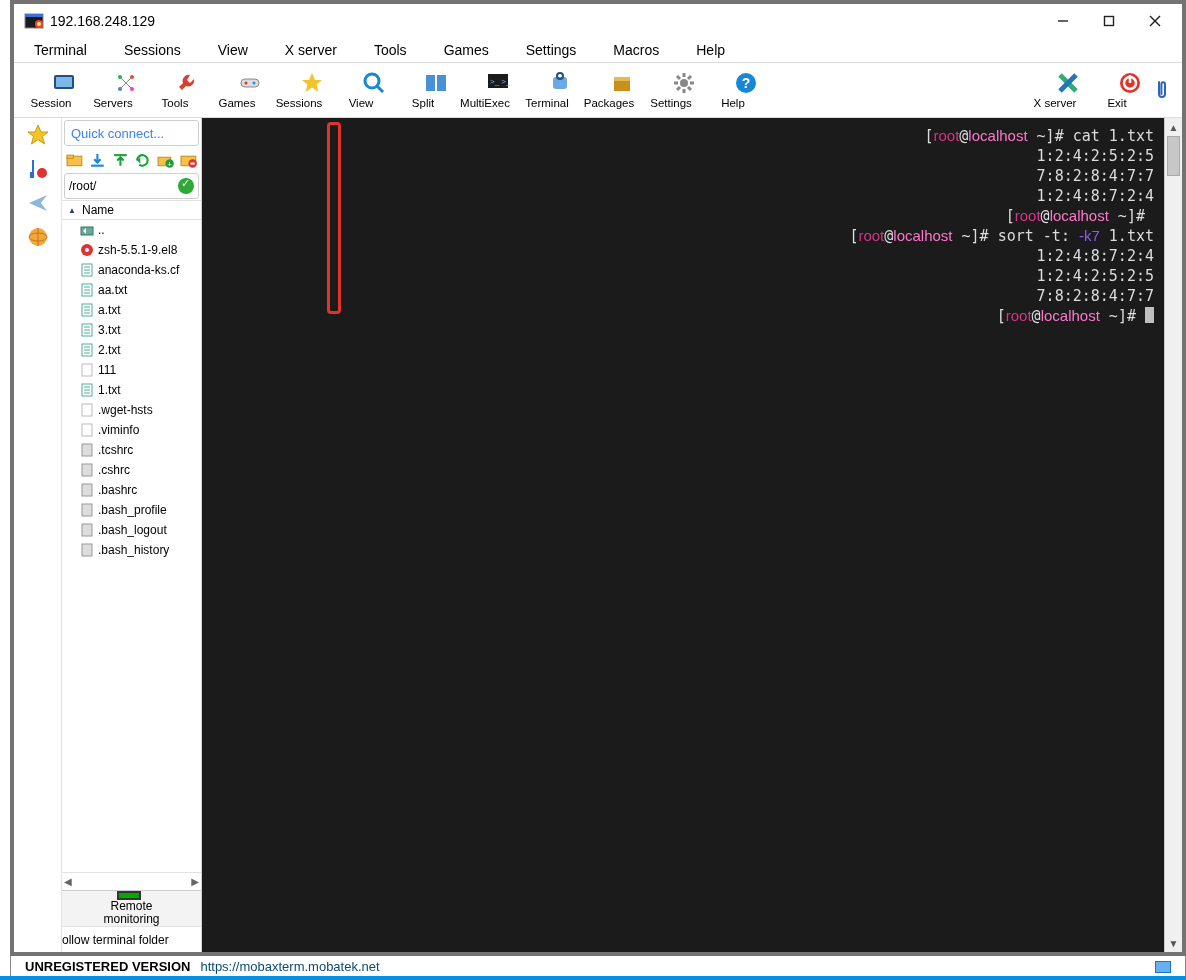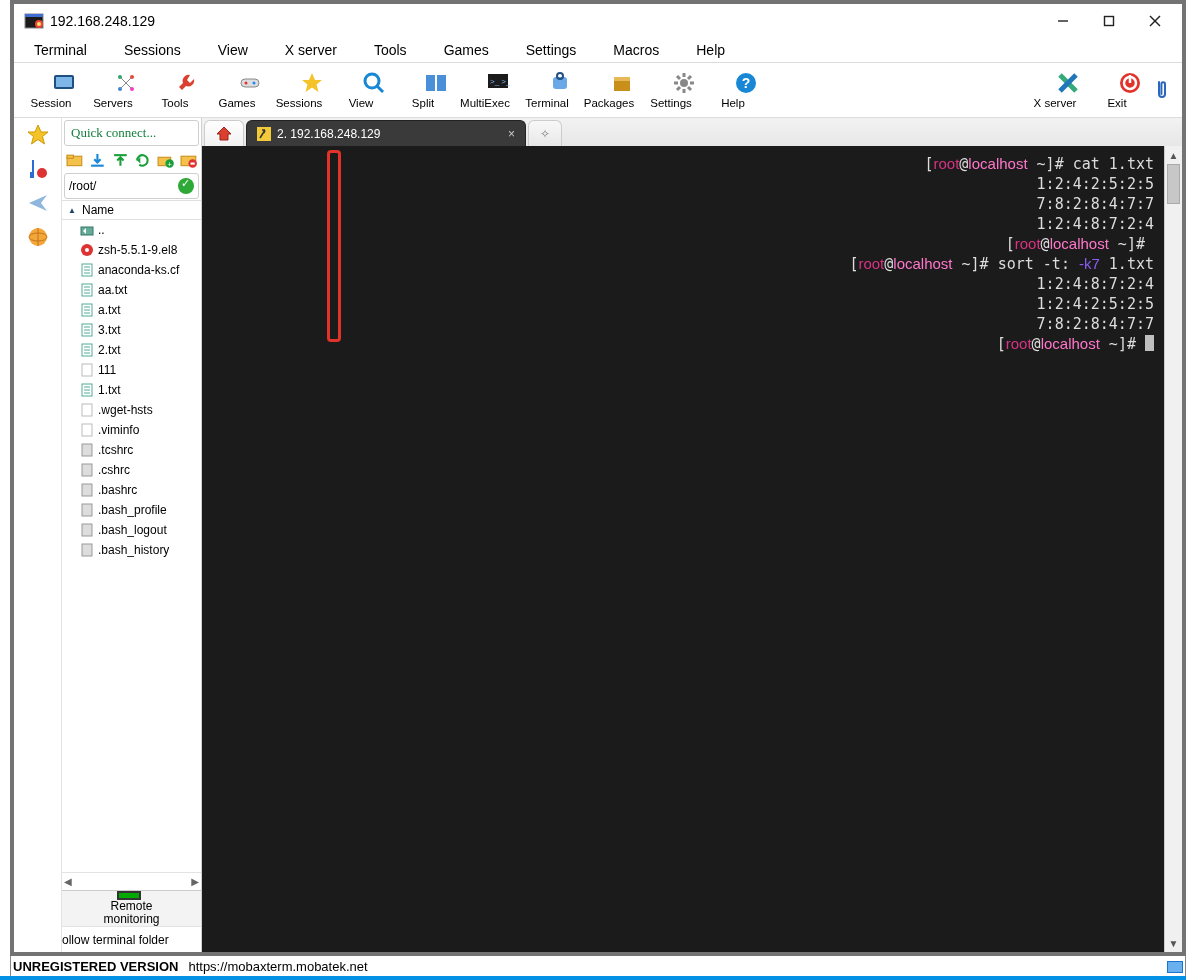--- a/index.html
+++ b/index.html
@@ -1,39 +1,39 @@
 <!DOCTYPE html>
 <html><head>
 <meta charset="utf-8">
 <style>
 *{box-sizing:border-box;margin:0;padding:0;font-family:"Segoe UI",Tahoma,sans-serif;}
 body{width:1186px;height:980px;overflow:hidden;background:#fff;position:relative;}
 .taskbar-strip{position:absolute;left:0;bottom:0;width:1186px;height:4px;background:#0291e4;}
 .app{position:absolute;left:10px;top:0;width:1176px;height:956px;background:#fff;border:4px solid #737373;display:flex;flex-direction:column;}
-.status-line{position:absolute;left:10px;top:956px;width:1176px;height:22px;background:#fff;border:1px solid #888;border-top:none;font-size:13px;display:flex;align-items:center;padding:0 2px;}
+.status-line{position:absolute;left:10px;top:956px;width:1176px;height:22px;background:#fff;border:1px solid #888;border-top:none;font-size:13px;display:flex;align-items:center;padding:0 14px;}
 .status-line b{font-weight:bold;margin-right:6px;}
-.status-line a{color:#000000;text-decoration:none;margin-left:4px;}
+.status-line a{color:#0c4a6e;text-decoration:none;margin-left:4px;}
 .status-line .mon-ico{margin-left:auto;width:16px;height:12px;border:1px solid #1b73d0;background:#69b0ee;}
 .titlebar{height:34px;display:flex;align-items:center;padding:0 4px;}
 .titlebar .ico{width:20px;height:20px;margin:0 6px;}
 .titlebar .title{font-size:14px;}
 .titlebar .spacer{flex:1;}
 .winbtn{width:46px;height:30px;display:flex;align-items:center;justify-content:center;}
 .menubar{height:24px;display:flex;gap:21px;padding:0 12px;font-size:14px;align-items:center;}
 .menubar span{padding:2px 8px;}
 .toolbar{height:56px;border-top:1px solid #dcdcdc;border-bottom:1px solid #dcdcdc;display:flex;align-items:center;padding:0 6px;}
 .tbtn{display:flex;flex-direction:column;align-items:center;justify-content:center;width:62px;height:52px;font-size:11.5px;text-align:center;gap:2px;}
 .tbtn .ico{width:24px;height:24px;margin-left:26px;}
 .tspacer{flex:1;}
 .attach{width:28px;height:40px;display:flex;align-items:center;justify-content:center;}
 .body{flex:1;display:flex;min-height:0;}
 .lgutter{width:48px;background:#fff;border-right:1px solid #e3e3e3;display:flex;flex-direction:column;align-items:center;padding-top:6px;gap:12px;}
 .gico{width:22px;height:22px;}
 .sidepane{width:140px;border-right:1px solid #d0d0d0;display:flex;flex-direction:column;background:#fff;}
-.quick{height:26px;border:1px solid #cfcfcf;margin:2px;border-radius:3px;padding:0 6px;font-size:13px;color:#15803d;display:flex;align-items:center;font-family:Liberation Serif, serif;}
+.quick{height:26px;border:1px solid #cfcfcf;margin:2px;border-radius:3px;padding:0 6px;font-size:13px;color:#3b82f6;display:flex;align-items:center;}
 .minibar{height:24px;display:flex;align-items:center;gap:6px;padding:0 4px;}
 .mini{width:18px;height:18px;display:flex;align-items:center;justify-content:center;}
 .pathbox{height:26px;border:1px solid #cfcfcf;margin:1px 2px;border-radius:3px;display:flex;align-items:center;padding:0 4px;font-size:12px;}
 .pathbox .ok{margin-left:auto;width:16px;height:16px;border-radius:8px;background:#2ea836;position:relative;}
 .pathbox .ok:after{content:"✓";color:#fff;font-size:11px;position:absolute;left:3px;top:-1px;}
 .hdr{height:20px;border-top:1px solid #e0e0e0;border-bottom:1px solid #e0e0e0;font-size:12px;display:flex;align-items:center;padding-left:20px;}
 .hdr .tri{position:absolute;margin-left:-14px;font-size:8px;color:#246;}
 .tree{flex:1;overflow:auto;font-size:12px;}
 .node{height:20px;display:flex;align-items:center;gap:4px;padding-left:18px;white-space:nowrap;}
 .node .fi{width:14px;height:14px;flex-shrink:0;}
@@ -500,36 +500,20 @@
           <span>▶</span>
         </div>
       <div class="rmtn">
         <span class="scricon"></span>
         <span style="max-width:80px;">Remote monitoring</span>
       </div>
       <div class="follow">ollow terminal folder</div>
     </div>
 
     <div class="main">
-      <div class="tabbar">
-        <div class="tab home">
-          <svg width="18" height="18" viewBox="0 0 18 18">
-              <polygon points="9,2 16,9 13,9 13,15 5,15 5,9 2,9" fill="#d9402e" stroke="#9b2316"></polygon>
-            </svg>
-        </div>
-        <div class="tab active">
-          <svg width="14" height="14" viewBox="0 0 14 14" style="margin-right:6px">
-              <rect width="14" height="14" fill="#f2c938"></rect>
-              <path d="M3 11 L8 3 M8 3 l-1 3 M8 3 l-3 0" stroke="#333" stroke-width="1.5" fill="none"></path>
-            </svg>
-          <span>2. 192.168.248.129</span>
-          <span class="x">×</span>
-        </div>
-        <div class="tab plus">✧</div>
-      </div>
       <div class="term-wrap">
         <div class="term" id="term">[<span class="u">root</span>@<span class="h">localhost</span> ~]# cat 1.txt
 1:2:4:2:5:2:5
 7:8:2:8:4:7:7
 1:2:4:8:7:2:4
 [<span class="u">root</span>@<span class="h">localhost</span> ~]# 
 [<span class="u">root</span>@<span class="h">localhost</span> ~]# sort -t: <span class="opt">-k7</span> 1.txt
 1:2:4:8:7:2:4
 1:2:4:2:5:2:5
 7:8:2:8:4:7:7

